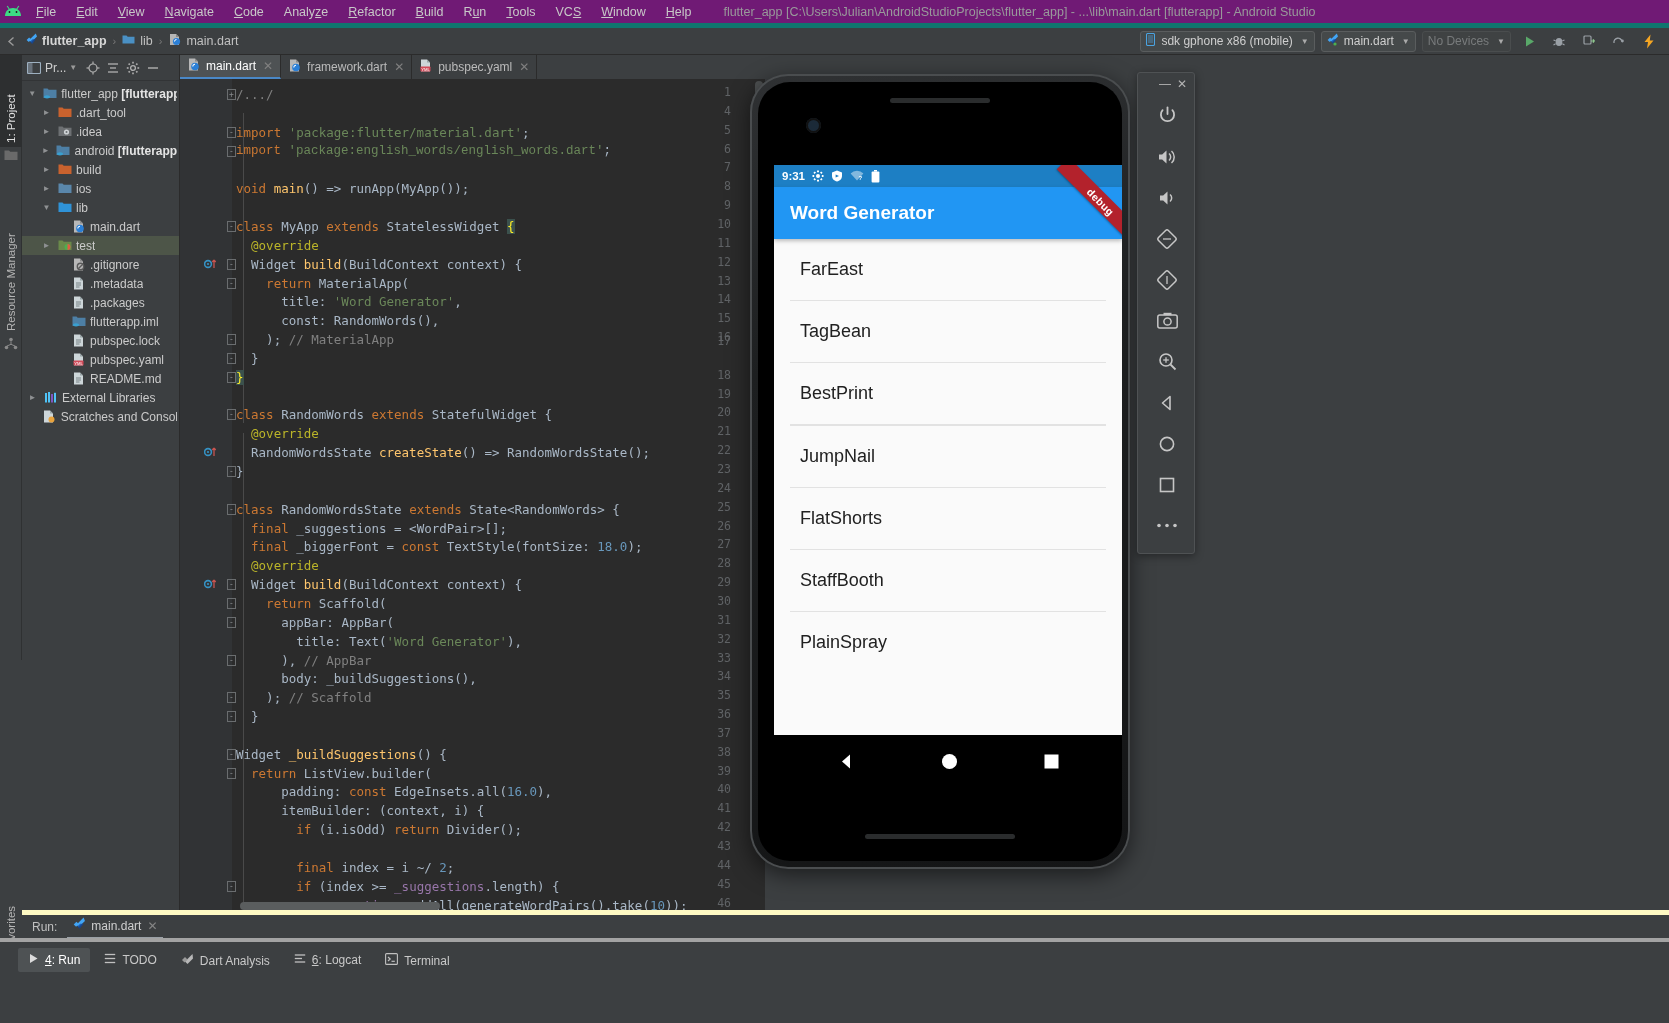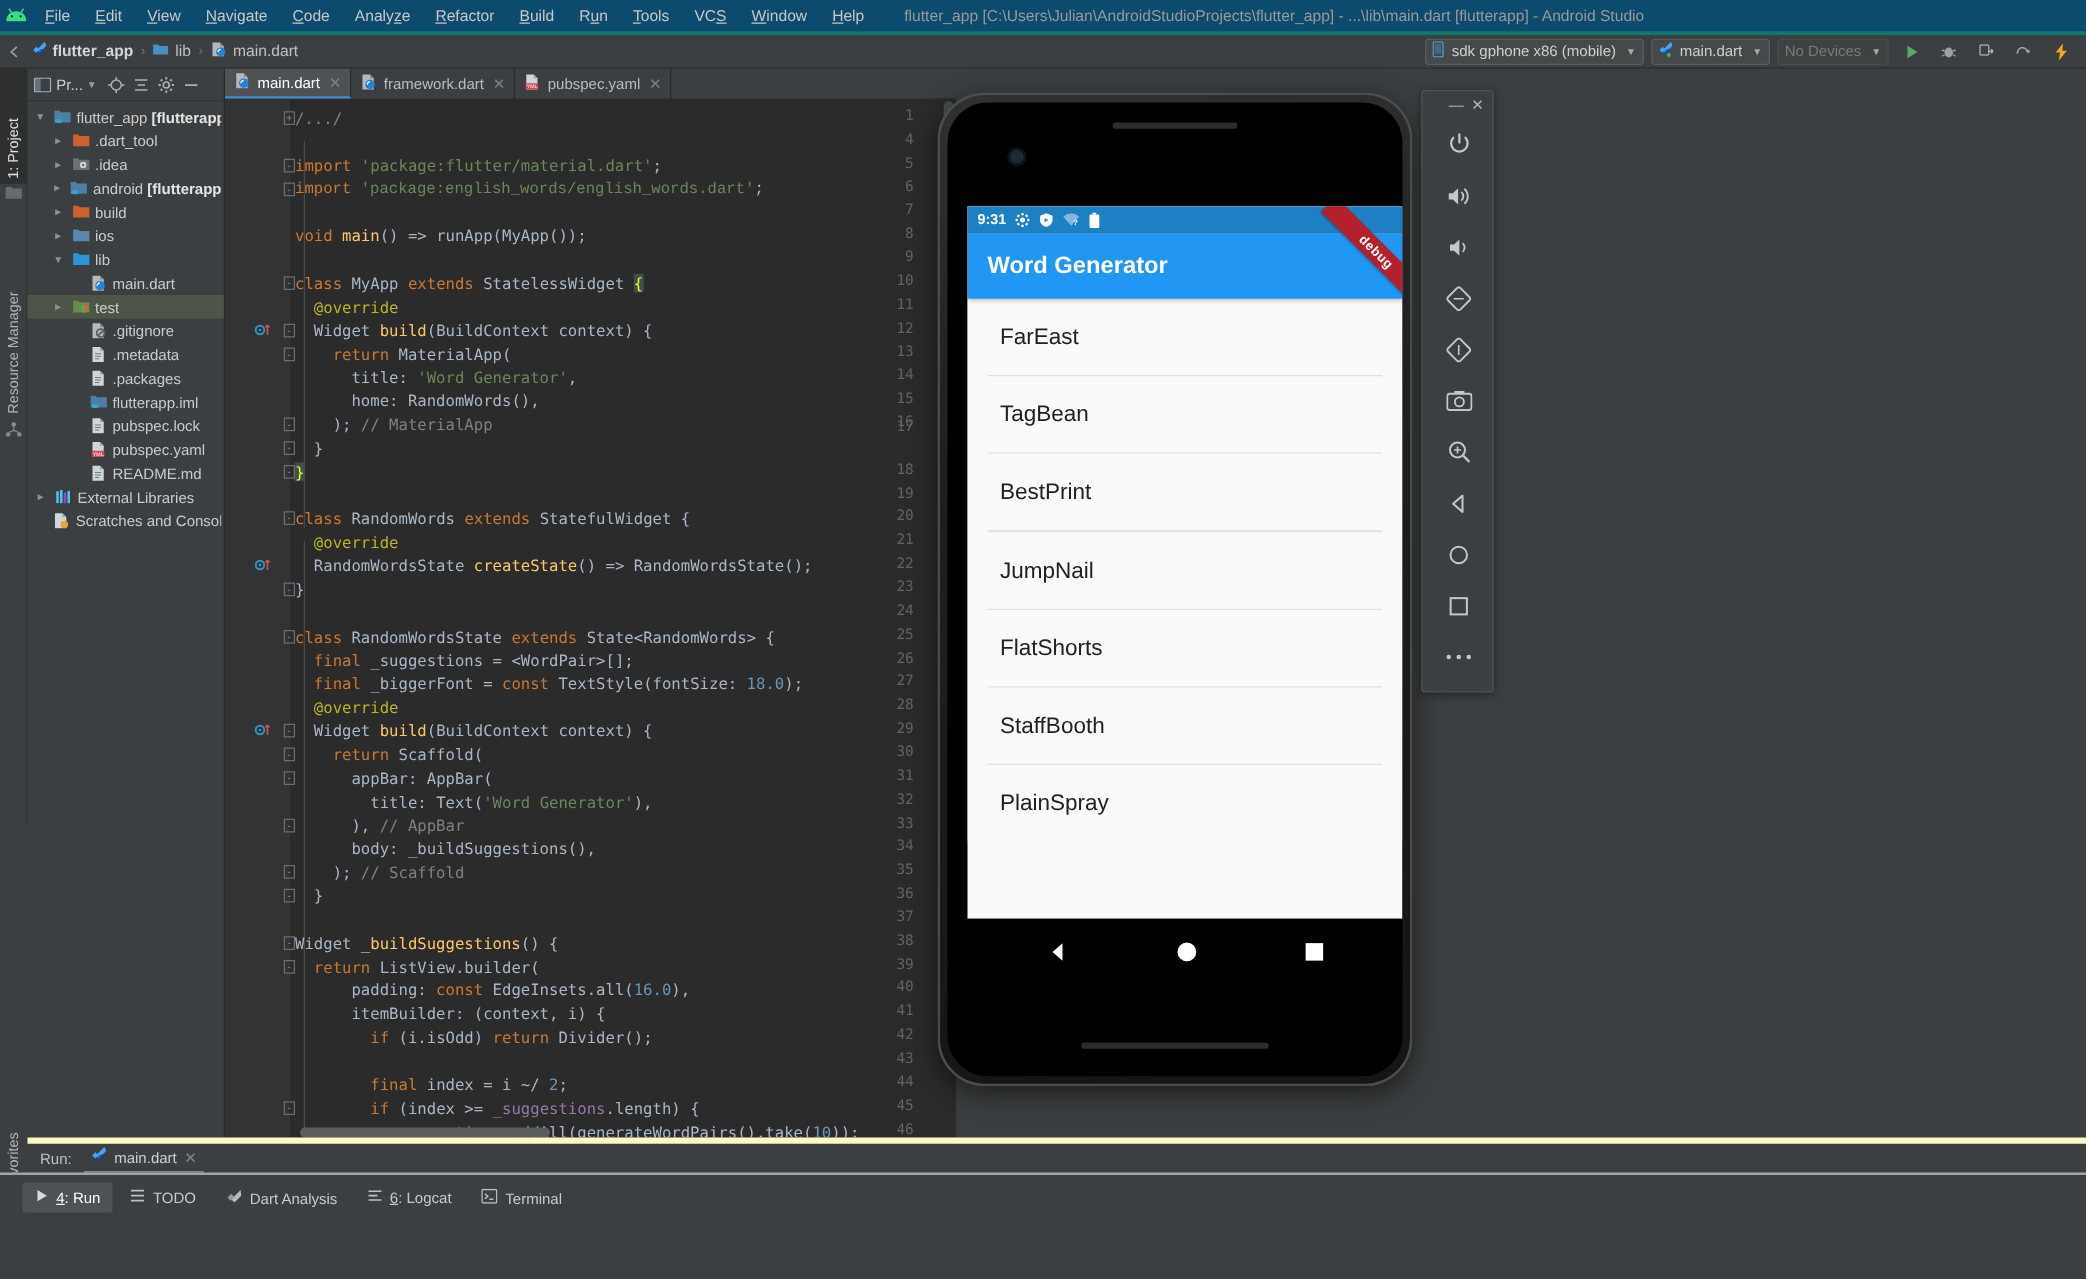--- a/index.html
+++ b/index.html
@@ -8,22 +8,22 @@
     background: #3c3f41;
     font-family: "Liberation Sans", sans-serif;
     overflow: hidden;
     color: #bbbbbb;
   }
   #app { position: relative; width: 1669px; height: 1023px; }
 
   
   .menubar {
     position: absolute; top:0; left:0; width:1669px; height:28px;
-    background:#0c4a6e; display:flex; align-items:center; gap:0;
-    border-bottom:3px solid #0f766e;
+    background:#701a75; display:flex; align-items:center; gap:0;
+    border-bottom:5px solid #0f766e;
   }
   .android-logo { width:26px; height:28px; display:flex; align-items:center; justify-content:center; }
   .android-logo svg { display:block; }
   .menu-item {
     font-size:12.5px; color:#c8c8c8; padding:4px 10px; white-space:nowrap;
     line-height:16px;
   }
   .menu-item u { text-decoration:underline; }
   .win-title {
     font-size:12.5px; color:#999a9b; margin-left:22px; white-space:nowrap;
@@ -227,21 +227,21 @@
   }
   .runbar .lbl { font-size:12px; color:#c0c0c0; }
   .runtab {
     display:flex; align-items:center; gap:6px; font-size:12px; color:#cfcfcf;
     padding:3px 6px; border-bottom:2px solid #9aa0a6;
   }
   .runtab .x { color:#868686; font-size:12px; }
 
   .statusstrip {
     position:absolute; left:0; top:938px; width:1669px; height:85px;
-    background:#3c3f41; border-top:2px solid #a3a3a3;
+    background:#3c3f41; border-top:4px solid #a3a3a3;
     display:flex; align-items:flex-start; gap:4px; padding:6px 0 0 18px;
   }
   .sbtn {
     display:flex; align-items:center; gap:6px; font-size:12px; color:#c9c9c9;
     padding:5px 10px; white-space:nowrap; border-radius:2px;
   }
   .sbtn.sel { background:#4e5254; color:#ffffff; }
   .sbtn u { text-decoration:underline; }
 
   .leftrail-bottom {
@@ -747,21 +747,21 @@
               <circle cx="4" cy="6" r="1.1" fill="#3592c4"></circle>
               <path d="M10 10 L10 2 M10 2 L8.3 4 M10 2 L11.7 4" stroke="#c75450" stroke-width="1.3" fill="none"></path>
             </svg></div>
           <div class="codeline" style="top: 175.65px;">  <span class="ty">Widget</span> <span class="fn">build</span><span class="pln">(</span><span class="ty">BuildContext</span><span class="pln"> context) {</span></div>
           <div class="lnum" style="top: 194.5px;">13</div>
           <div class="fold" style="top: 198.5px;"><span style="border:1px solid #6a6d6f;padding:0 1px;line-height:9px;display:inline-block;font-size:8px;">-</span></div>
           <div class="codeline" style="top: 194.5px;">    <span class="kw">return</span> <span class="ty">MaterialApp</span><span class="pln">(</span></div>
           <div class="lnum" style="top: 213.35px;">14</div>
           <div class="codeline" style="top: 213.35px;">      <span class="pln">title: </span><span class="str">'Word Generator'</span><span class="pln">,</span></div>
           <div class="lnum" style="top: 232.2px;">15</div>
-          <div class="codeline" style="top: 232.2px;">      <span class="pln">home: </span><span class="ty">RandomWords</span><span class="pln">(),</span></div>
+          <div class="codeline" style="top: 232.2px;">      <span class="pln">const: </span><span class="ty">RandomWords</span><span class="pln">(),</span></div>
           <div class="lnum" style="top: 251.05px;">16</div>
           <div class="fold" style="top: 255.05px;"><span style="border:1px solid #6a6d6f;padding:0 1px;line-height:9px;display:inline-block;font-size:8px;">-</span></div>
           <div class="codeline" style="top: 251.05px;">    <span class="pln">); </span><span class="cmt">// MaterialApp</span></div>
           <div class="lnum" style="top: 255px;">17</div>
           <div class="fold" style="top: 273.9px;"><span style="border:1px solid #6a6d6f;padding:0 1px;line-height:9px;display:inline-block;font-size:8px;">-</span></div>
           <div class="codeline" style="top: 269.9px;">  <span class="pln">}</span></div>
           <div class="lnum" style="top: 288.75px;">18</div>
           <div class="fold" style="top: 292.75px;"><span style="border:1px solid #6a6d6f;padding:0 1px;line-height:9px;display:inline-block;font-size:8px;">-</span></div>
           <div class="codeline" style="top: 288.75px;"><span class="hl-brace">}</span></div>
           <div class="lnum" style="top: 307.6px;">19</div>

